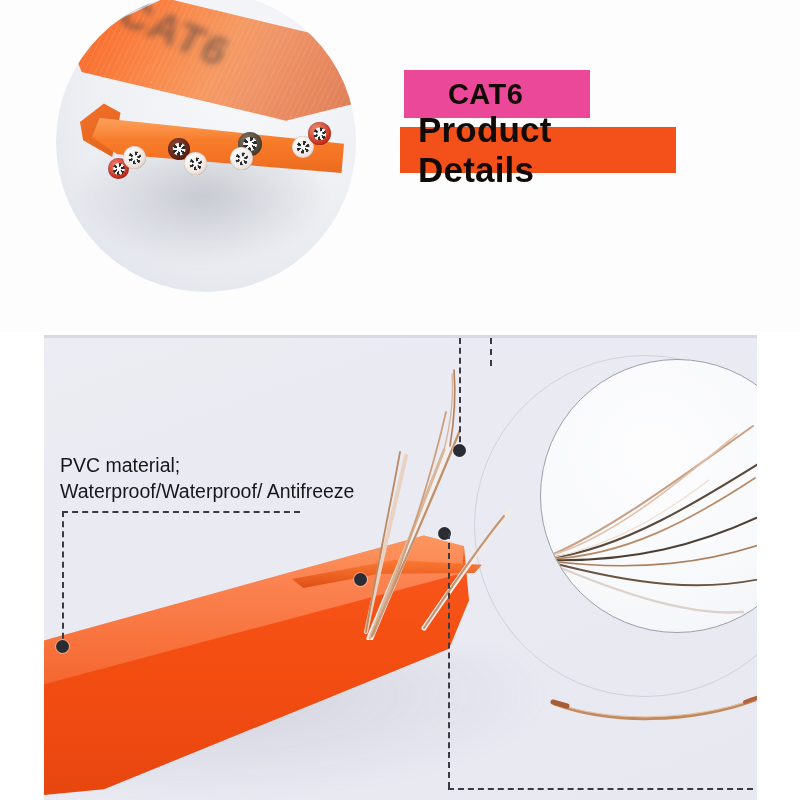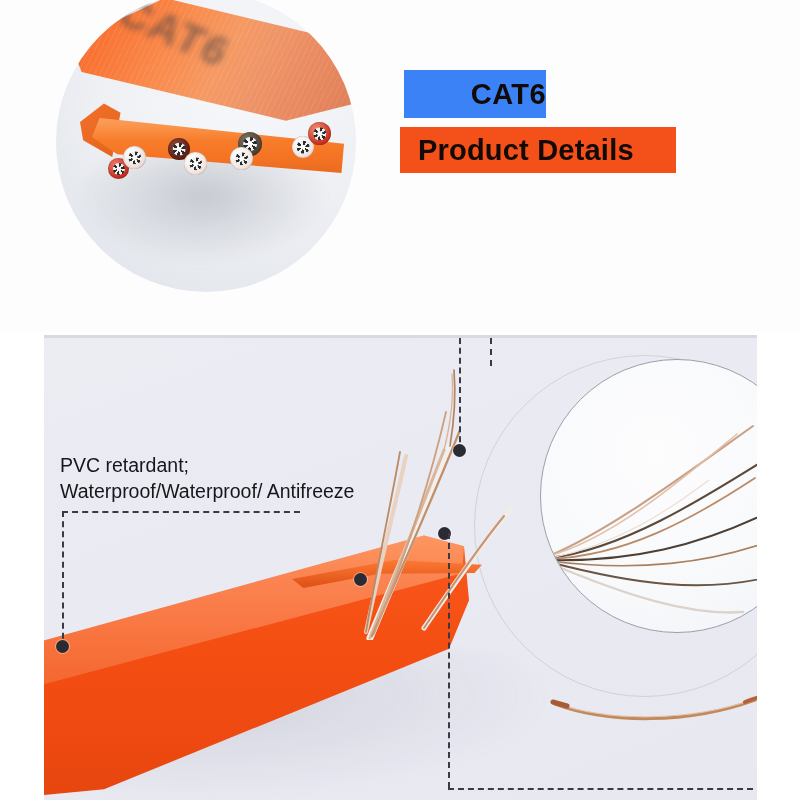--- a/index.html
+++ b/index.html
@@ -84,28 +84,28 @@
     background:
       radial-gradient(circle at 50% 50%, #fdfdfd 0 26%, rgba(0,0,0,0) 27%),
       conic-gradient(#2b2b2b 0 8%, #efefef 8% 16%, #2b2b2b 16% 24%, #efefef 24% 32%,
                      #2b2b2b 32% 40%, #efefef 40% 48%, #2b2b2b 48% 56%, #efefef 56% 64%,
                      #2b2b2b 64% 72%, #efefef 72% 80%, #2b2b2b 80% 88%, #efefef 88% 100%);
   }
 
   
   #badge-cat6{
     position:absolute;left:404px;top:70px;width:142px;height:48px;
-    background:#3b82f6;display:flex;align-items:center;justify-content:flex-end;
+    background:#ec4899;display:flex;align-items:center;justify-content:flex-start;padding-left:44px;
   }
   #badge-cat6 span{color:#120a06;font-size:29px;font-weight:700;letter-spacing:.4px;}
   #badge-details{
     position:absolute;left:400px;top:127px;width:276px;height:46px;
     background:#f4501a;display:flex;align-items:center;padding-left:18px;box-sizing:border-box;
   }
-  #badge-details span{color:#120a06;font-size:29px;font-weight:700;letter-spacing:.2px;}
+  #badge-details span{color:#120a06;font-size:35px;font-weight:700;letter-spacing:.2px;}
 
   
   #bottom-panel{
     position:absolute;left:44px;top:335px;width:713px;height:465px;
     background:linear-gradient(160deg,#ececf3 0%,#e9eaf2 40%,#e7e8f0 100%);
     overflow:hidden;
   }
   #panel-topline{position:absolute;left:0;top:0;width:100%;height:3px;background:#d8dae3;}
   
   #faint-arc{
@@ -283,21 +283,21 @@
       <svg width="240" height="36" viewBox="0 0 240 36">
         <path d="M6 14 C 60 34, 140 34, 206 10" fill="none" stroke="#c08a5e" stroke-width="3.2" stroke-linecap="round"></path>
         <path d="M6 13 C 60 32, 140 32, 206 9" fill="none" stroke="#e6c3a6" stroke-width="1.2" stroke-linecap="round"></path>
         <path d="M196 12 C 210 6, 224 4, 236 6" fill="none" stroke="#b5613a" stroke-width="4" stroke-linecap="round"></path>
         <path d="M4 12 L 18 16" stroke="#a85c36" stroke-width="5" stroke-linecap="round"></path>
       </svg>
     </div>
   </div>
 
   <div id="pvc-text">
-    <div>PVC retardant;</div>
+    <div>PVC material;</div>
     <div>Waterproof/Waterproof/ Antifreeze</div>
   </div>
   <div class="dash-h" style="left:62px;top:511px;width:238px;"></div>
   <div class="dash-v" style="left:62px;top:511px;height:138px;"></div>
   <div class="dot" style="left:56px;top:640px;"></div>
 
   <div class="dash-v" style="left:459px;top:338px;height:114px;"></div>
   <div class="dot" style="left:453px;top:444px;"></div>
 
   <div class="dash-v" style="left:490px;top:338px;height:28px;"></div>

